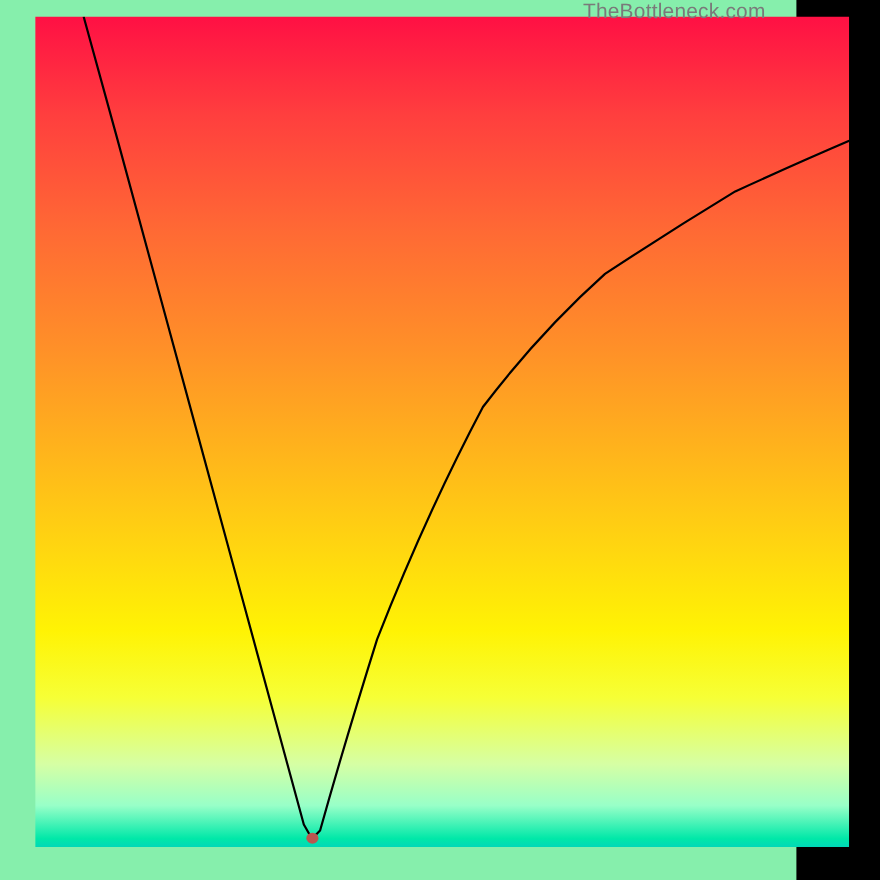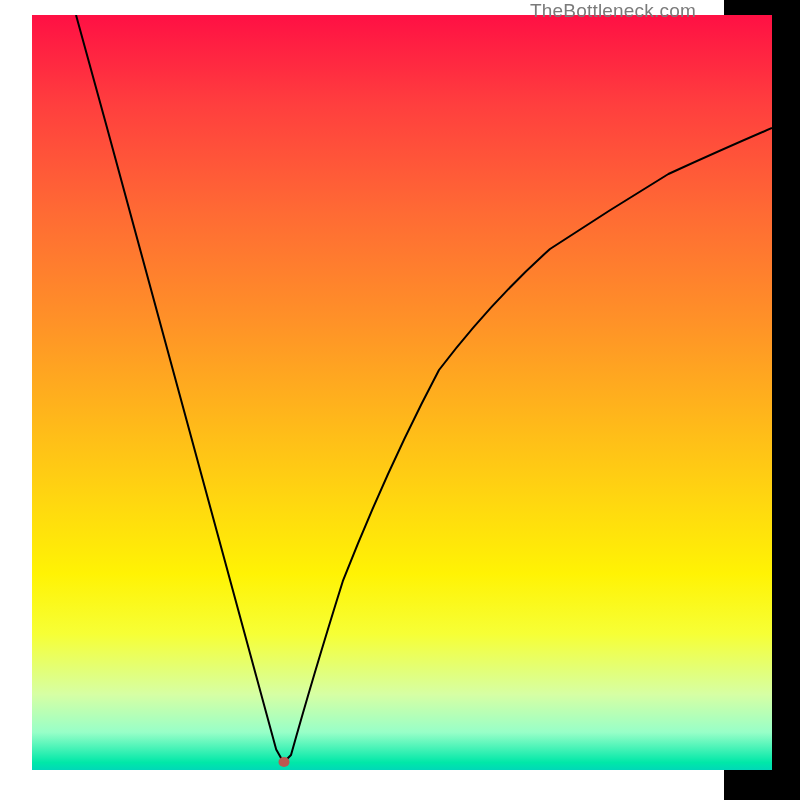--- a/index.html
+++ b/index.html
@@ -1,20 +1,20 @@
 <!DOCTYPE html>
 <html><head>
 <meta charset="utf-8">
 <style>
   * { margin: 0; padding: 0; box-sizing: border-box; }
   html, body { width: 800px; height: 800px; overflow: hidden; background: #000; }
   .frame {
     width: 724px;
     height: 800px;
-    background: #ffffff;
+    background: #86efac;
     position: relative;
   }
   .plot-area {
     position: absolute;
     left: 32px;
     top: 15px;
     width: 740px;
     height: 755px;
     overflow: hidden;
   }

